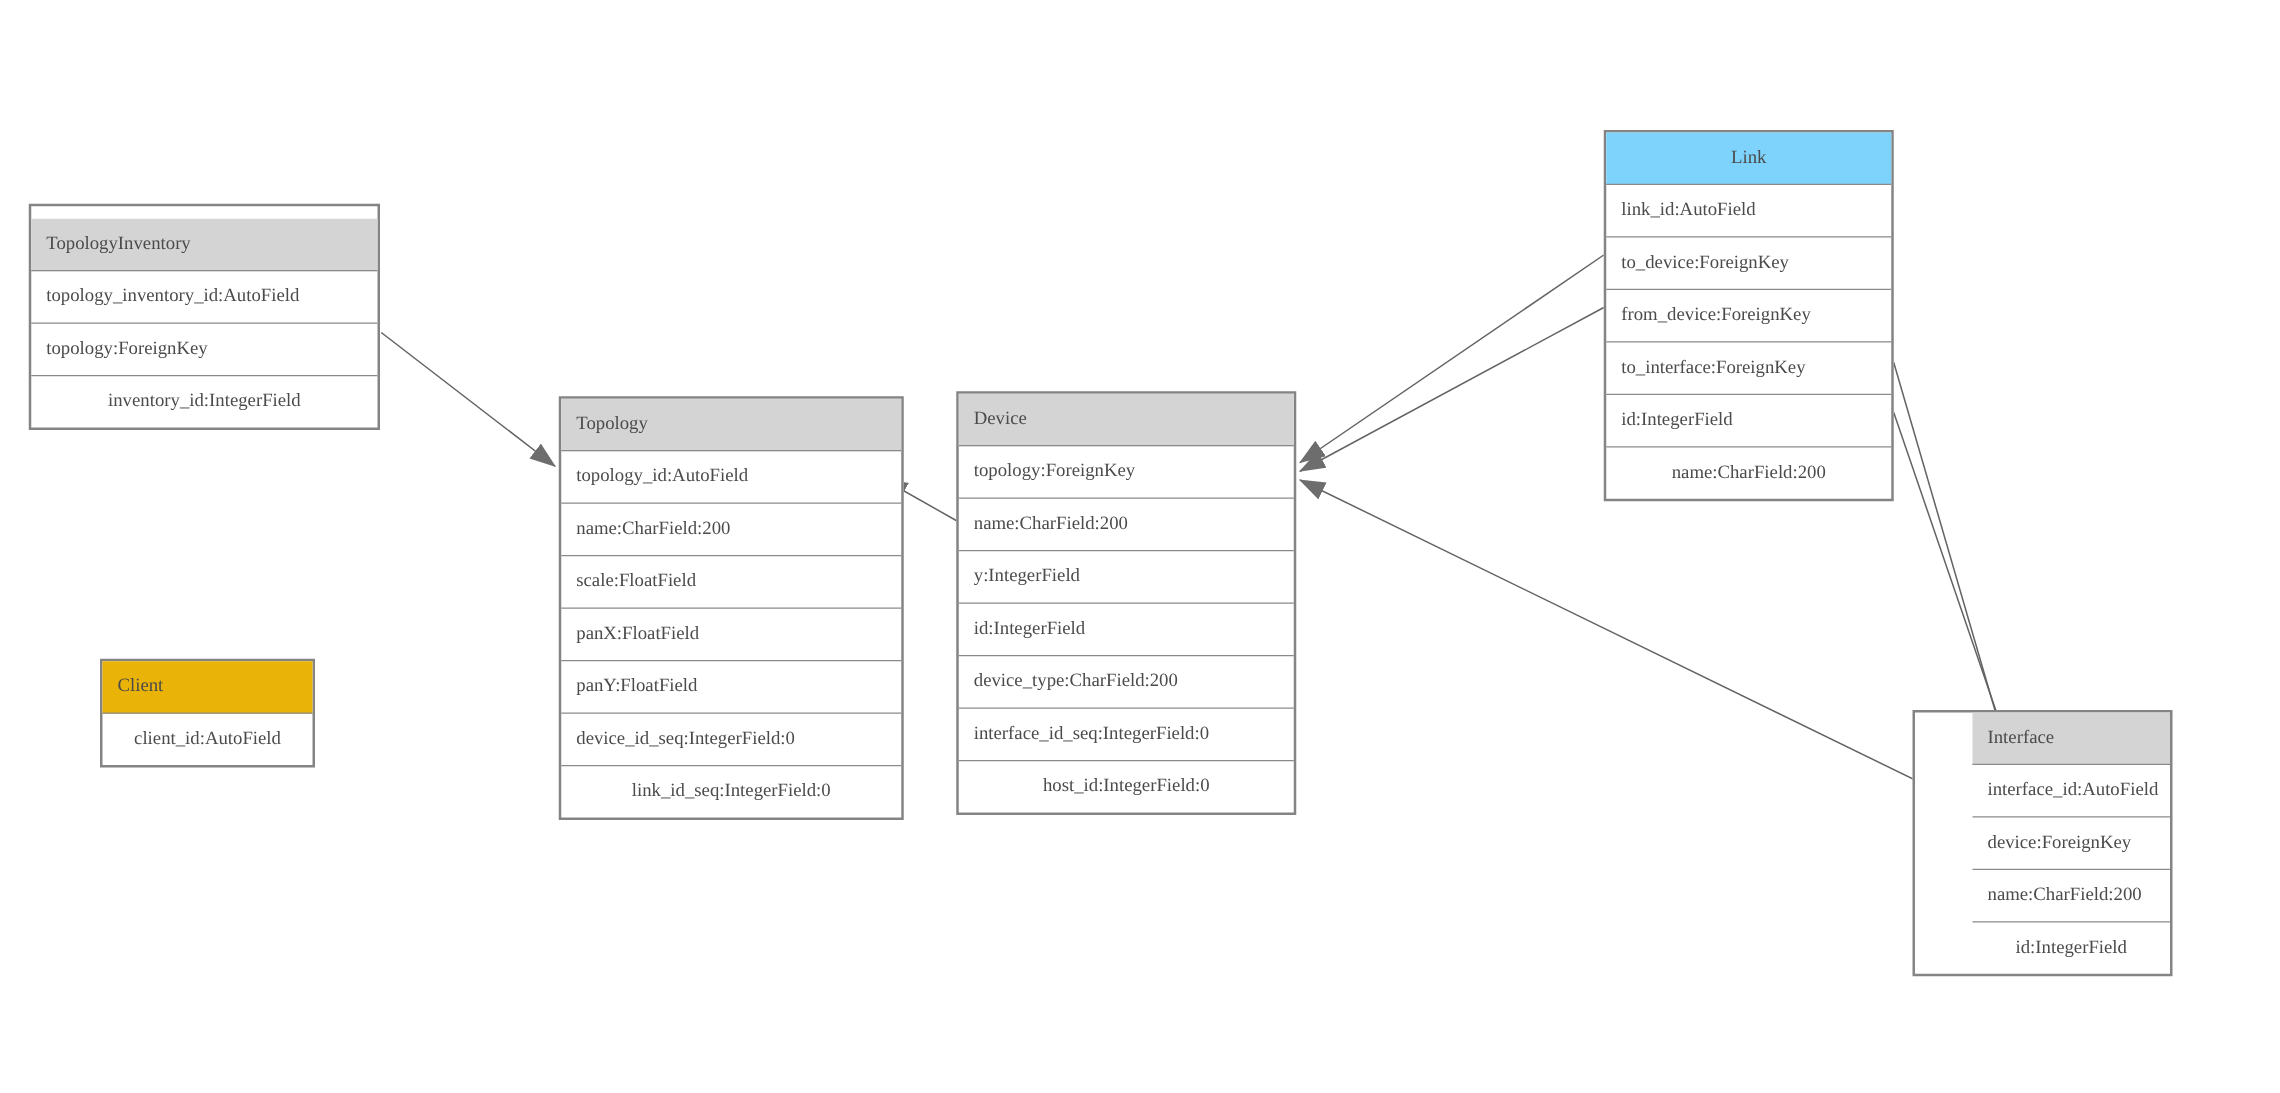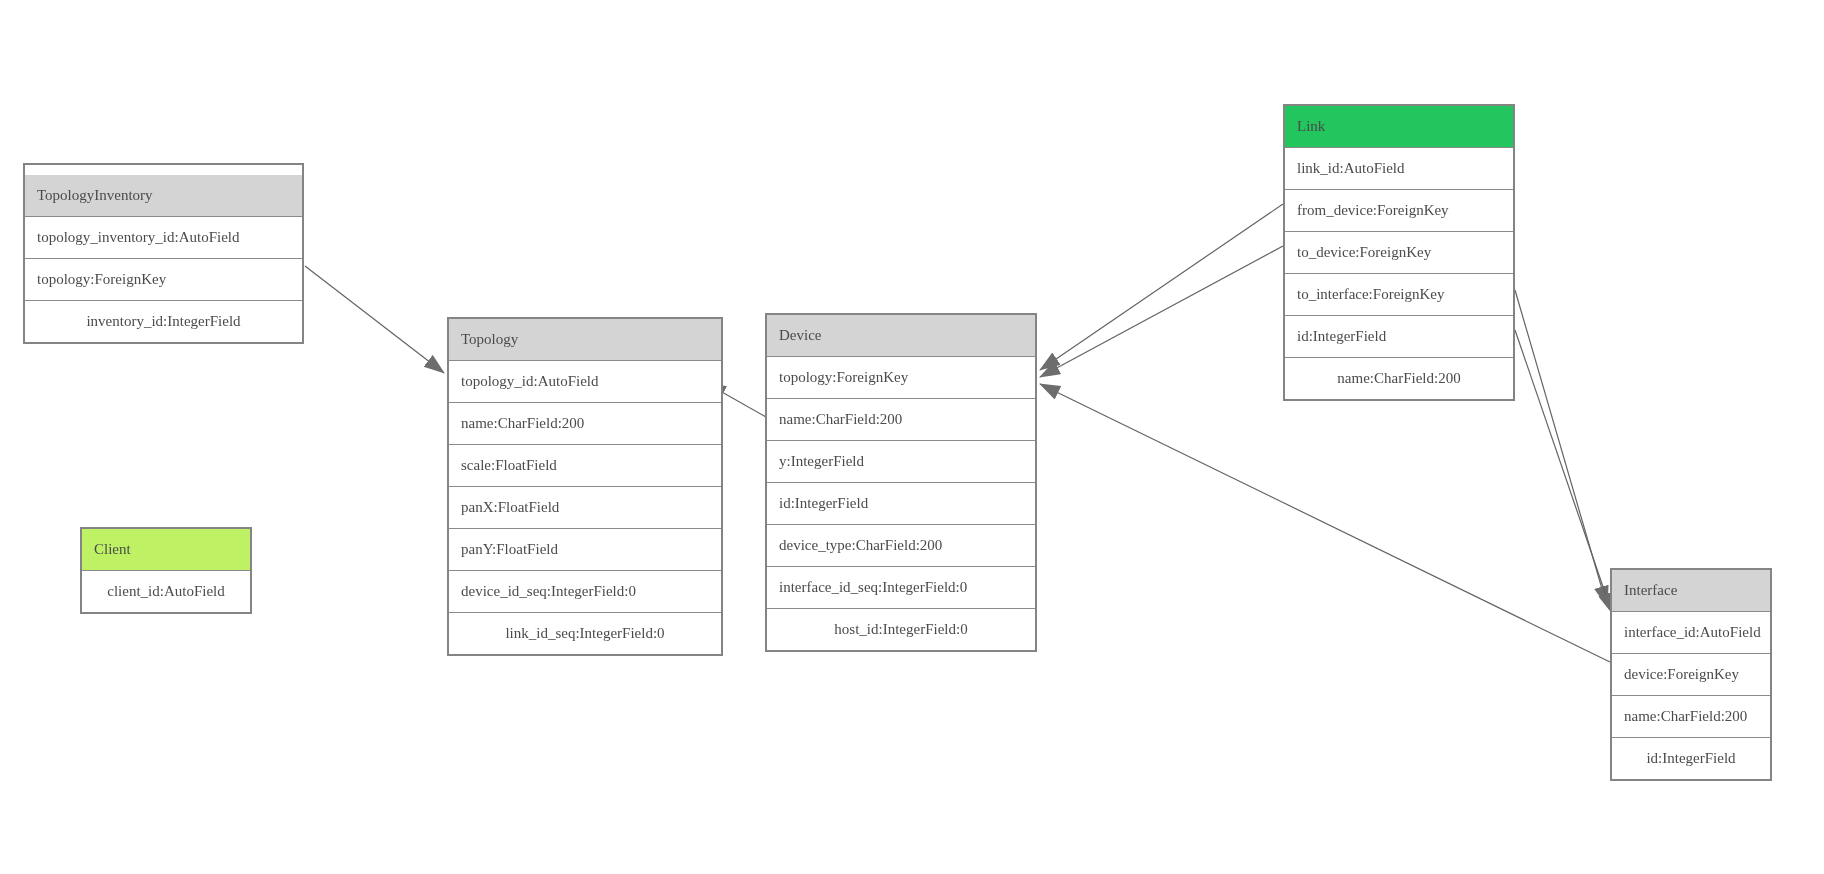--- a/index.html
+++ b/index.html
@@ -66,43 +66,43 @@
         <div class="cell hdr" style="background: rgb(212, 212, 212);">Topology</div>
         <div class="cell">topology_id:AutoField</div>
         <div class="cell">name:CharField:200</div>
         <div class="cell">scale:FloatField</div>
         <div class="cell">panX:FloatField</div>
         <div class="cell">panY:FloatField</div>
         <div class="cell">device_id_seq:IntegerField:0</div>
         <div class="cell">link_id_seq:IntegerField:0</div>
       </div>
       <div class="entity" style="left: 80px; top: 527px; width: 172px; border-color: rgb(132, 132, 132);">
-        <div class="cell hdr" style="background: #bef264;">Client</div>
+        <div class="cell hdr" style="background: #eab308;">Client</div>
         <div class="cell">client_id:AutoField</div>
       </div>
       <div class="entity" style="left: 765px; top: 313px; width: 272px; border-color: rgb(132, 132, 132);">
         <div class="cell hdr" style="background: rgb(212, 212, 212);">Device</div>
         <div class="cell">topology:ForeignKey</div>
         <div class="cell">name:CharField:200</div>
         <div class="cell">y:IntegerField</div>
         <div class="cell">id:IntegerField</div>
         <div class="cell">device_type:CharField:200</div>
         <div class="cell">interface_id_seq:IntegerField:0</div>
         <div class="cell">host_id:IntegerField:0</div>
       </div>
       <div class="entity" style="left: 1283px; top: 104px; width: 232px; border-color: rgb(132, 132, 132);">
-        <div class="cell hdr" style="background: #22c55e;">Link</div>
+        <div class="cell hdr" style="background: #7dd3fc; text-align: center;">Link</div>
         <div class="cell">link_id:AutoField</div>
+        <div class="cell">to_device:ForeignKey</div>
         <div class="cell">from_device:ForeignKey</div>
-        <div class="cell">to_device:ForeignKey</div>
         <div class="cell">to_interface:ForeignKey</div>
         <div class="cell">id:IntegerField</div>
         <div class="cell">name:CharField:200</div>
       </div>
-      <div class="entity" style="left: 1610px; top: 568px; width: 162px; border-color: rgb(132, 132, 132);">
+      <div class="entity" style="left: 1530px; top: 568px; width: 208px; border-color: rgb(132, 132, 132); padding-left: 46px;">
         <div class="cell hdr" style="background: rgb(212, 212, 212);">Interface</div>
         <div class="cell">interface_id:AutoField</div>
         <div class="cell">device:ForeignKey</div>
         <div class="cell">name:CharField:200</div>
         <div class="cell">id:IntegerField</div>
       </div>
     </div>
 </div>
 
 </body></html>

